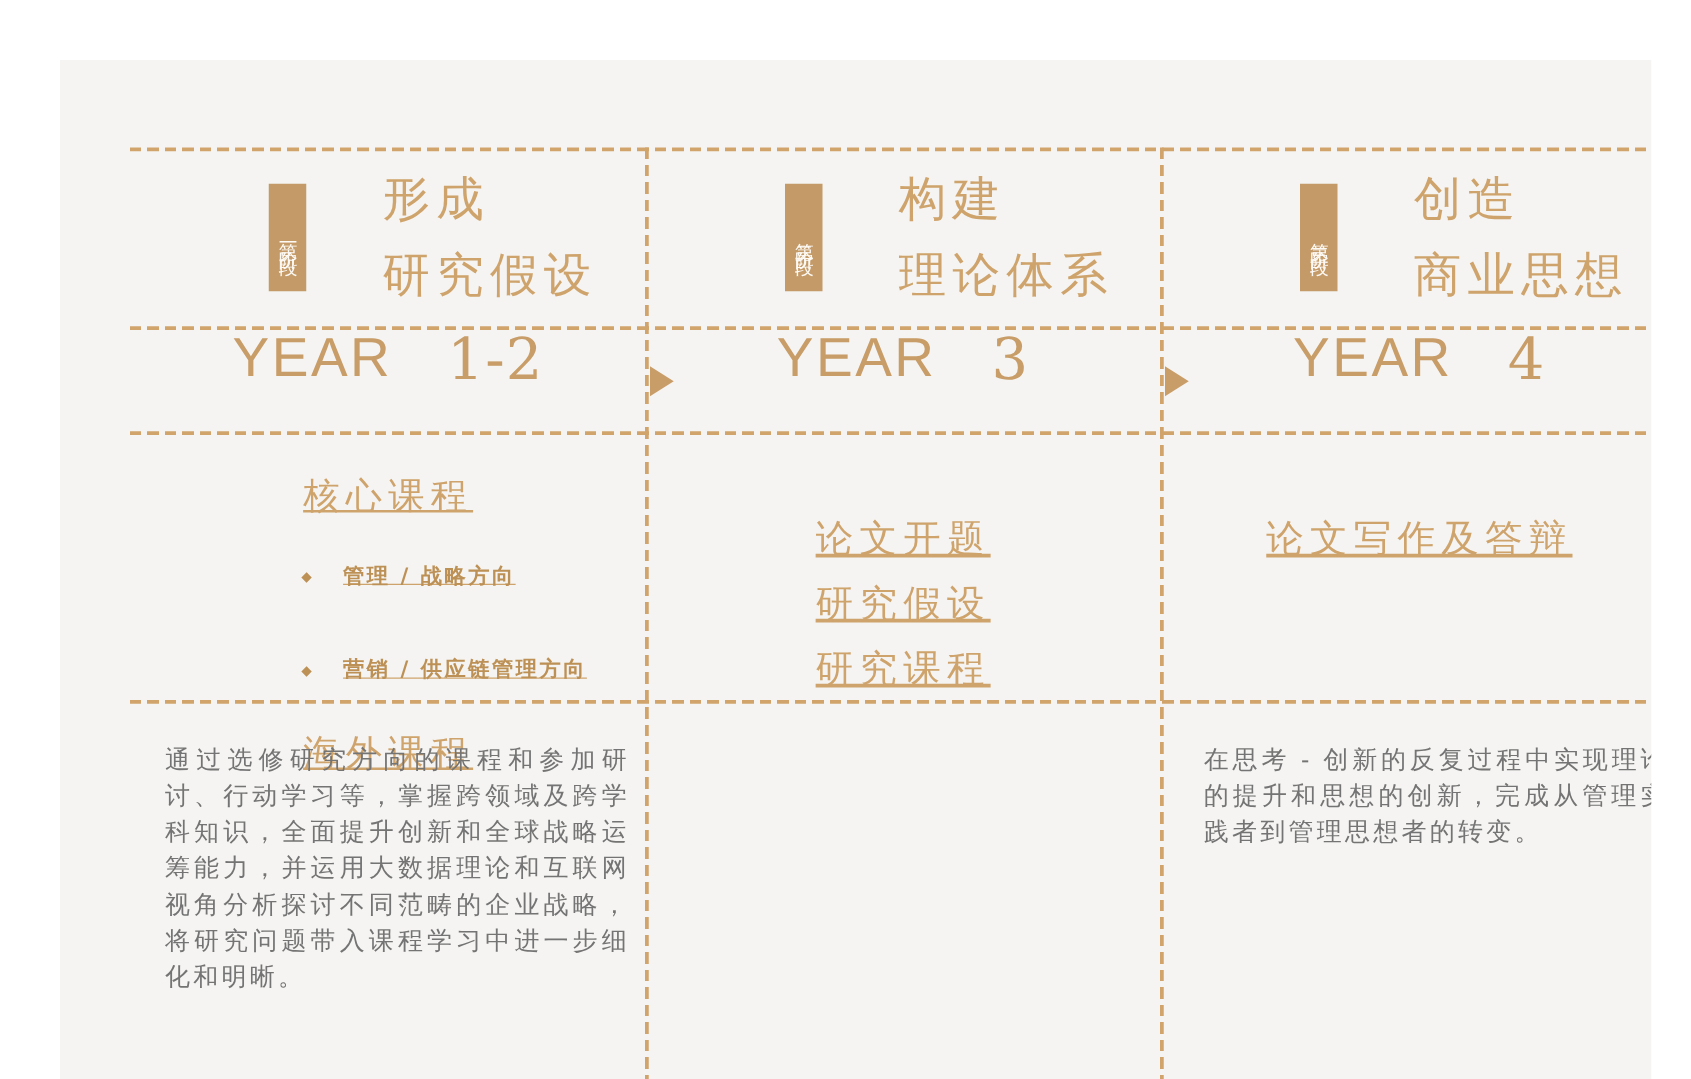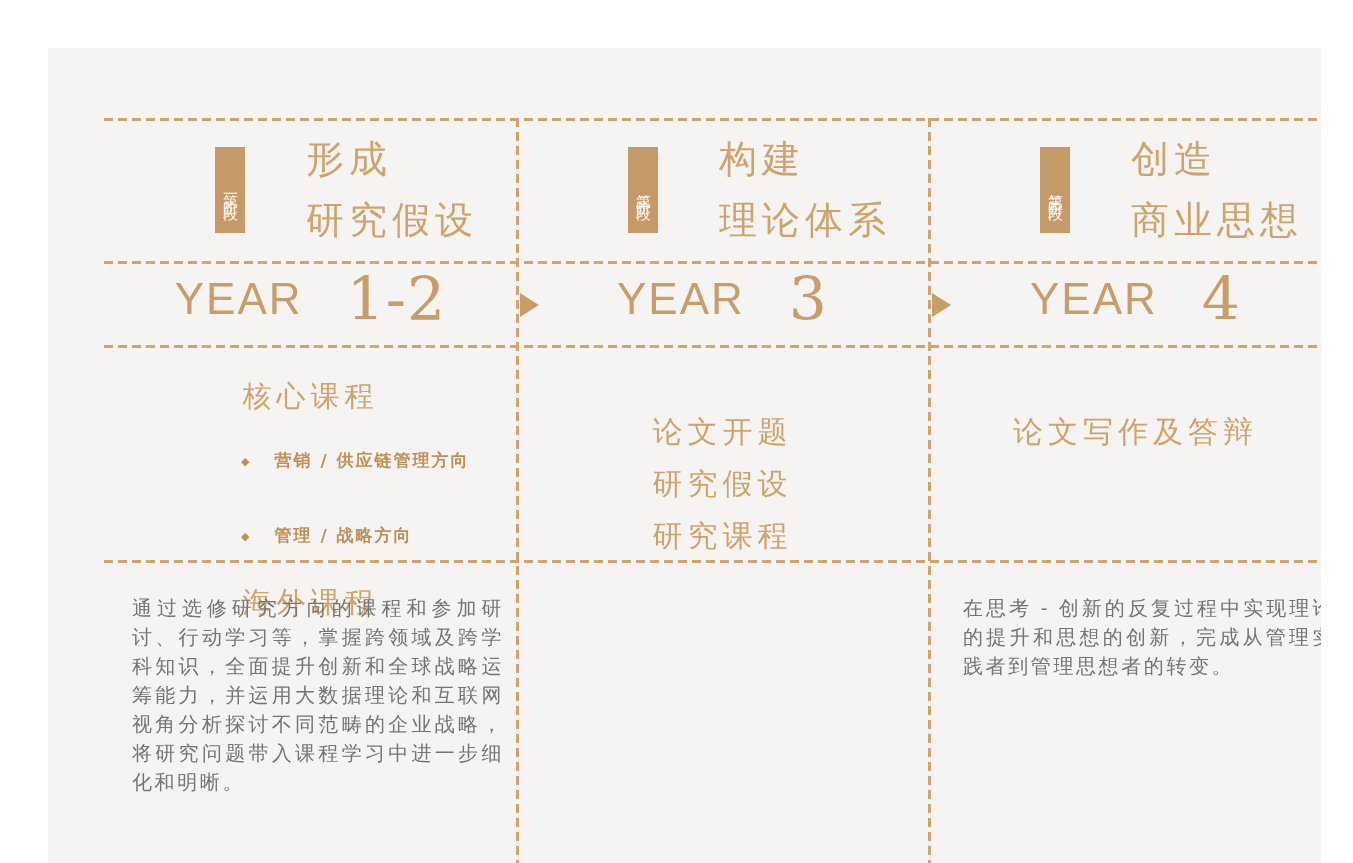--- a/index.html
+++ b/index.html
@@ -48,37 +48,38 @@
     font-size:15px;letter-spacing:4px;
     font-family:"DejaVu Serif","Liberation Serif",serif;
   }
   .stage-title{
     color:var(--gold);
     font-family:"DejaVu Serif","Liberation Serif",serif;
     font-size:38px;line-height:45px;letter-spacing:5px;
   }
   
   .year-row{
-    position:absolute;top:193px;height:84px;
+    position:absolute;top:181px;height:84px;
     display:flex;align-items:center;justify-content:center;gap:12px;
     color:var(--gold-deep);
   }
   .year-word{
     font-family:"Liberation Sans","DejaVu Sans",sans-serif;
     font-size:44px;letter-spacing:2px;
   }
   .year-num{
     font-family:"DejaVu Serif","Liberation Serif",serif;
-    font-size:60px;font-weight:400;letter-spacing:1px;
+    font-size:46px;font-weight:400;letter-spacing:1px;
   }
   
   .stage-content{
     position:absolute;top:281px;height:215px;
     text-align:center;color:var(--gold);
     font-family:"DejaVu Serif","Liberation Serif",serif;
+    text-decoration:underline;
   }
   .content-heading{
     font-size:29px;letter-spacing:5px;
   }
   .content-heading.first{margin-top:32px;}
   .content-heading.second{margin-top:10px;}
   .direction-list{
     width:fit-content;margin:15px 0 9px 105px;text-align:left;
   }
   .direction-item{
@@ -124,22 +125,22 @@
       <div>研究假设</div>
     </div>
   </div>
   <div class="year-row" style="left:40px;width:413px">
     <span class="year-word">YEAR</span>
     <span class="year-num">1-2</span>
   </div>
   <div class="stage-content" style="left:40px;width:413px">
     <div class="content-heading first">核心课程</div>
     <div class="direction-list">
+      <div class="direction-item"><span class="diamond">◆</span><span>管理 / 战略方向</span></div>
       <div class="direction-item"><span class="diamond">◆</span><span>营销 / 供应链管理方向</span></div>
-      <div class="direction-item"><span class="diamond">◆</span><span>管理 / 战略方向</span></div>
     </div>
     <div class="content-heading second">海外课程</div>
   </div>
   <p class="stage-description" style="left:68px;width:372px">通过选修研究方向的课程和参加研讨、行动学习等，掌握跨领域及跨学科知识，全面提升创新和全球战略运筹能力，并运用大数据理论和互联网视角分析探讨不同范畴的企业战略，将研究问题带入课程学习中进一步细化和明晰。</p>
 
   <div class="stage-header" style="left:453px;width:411px">
     <div class="stage-badge">第二阶段</div>
     <div class="stage-title">
       <div>构建</div>
       <div>理论体系</div>

